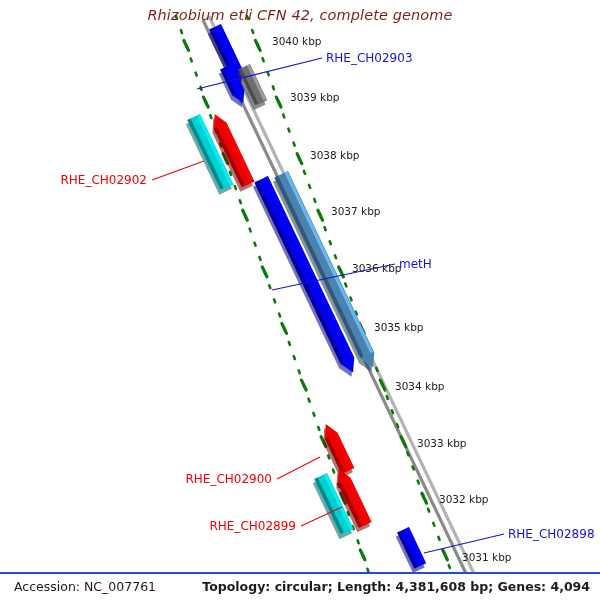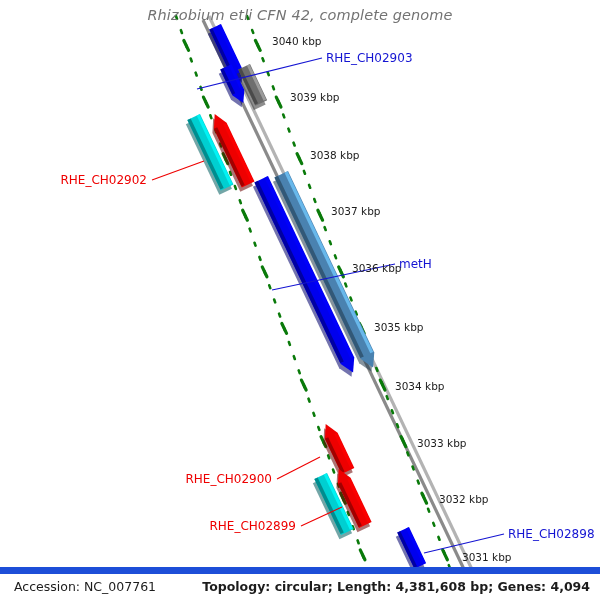--- a/index.html
+++ b/index.html
@@ -4,26 +4,26 @@
 <style>
   html,body{margin:0;padding:0;}
   body{
     width:600px;height:600px;overflow:hidden;background:#ffffff;
     font-family:"DejaVu Sans","Liberation Sans",sans-serif;
     position:relative;
   }
   #stage{position:absolute;inset:0;width:600px;height:600px;}
   #title{
     position:absolute;left:0;top:7px;width:600px;text-align:center;
-    font-style:italic;font-size:14.5px;color:#737373;letter-spacing:.1px;
+    font-style:italic;font-size:14.5px;color:#7f1d1d;letter-spacing:.1px;
     z-index:40;white-space:nowrap;
   }
   #statusbar{
     position:absolute;left:0;bottom:0;width:600px;height:26px;
-    border-top:7px solid #1d4ed8;background:#ffffff;z-index:60;
+    border-top:2px solid #1d4ed8;background:#ffffff;z-index:60;
   }
   #statusbar .sb-left{position:absolute;left:14px;top:5px;font-size:12.5px;color:#1c1c1c;}
   #statusbar .sb-right{position:absolute;right:10px;top:5px;font-size:12.5px;color:#1c1c1c;font-weight:bold;}
   svg#canvas{position:absolute;left:0;top:0;width:600px;height:600px;z-index:10;}
   .tick-label{font-family:"DejaVu Sans","Liberation Sans",sans-serif;font-size:10.5px;fill:#1c1c1c;}
   .gene-label{font-family:"DejaVu Sans","Liberation Sans",sans-serif;font-size:12px;}
   .lbl-blue{fill:#1414d2;}
   .lbl-red{fill:#ee0000;}
 </style>
 </head>

